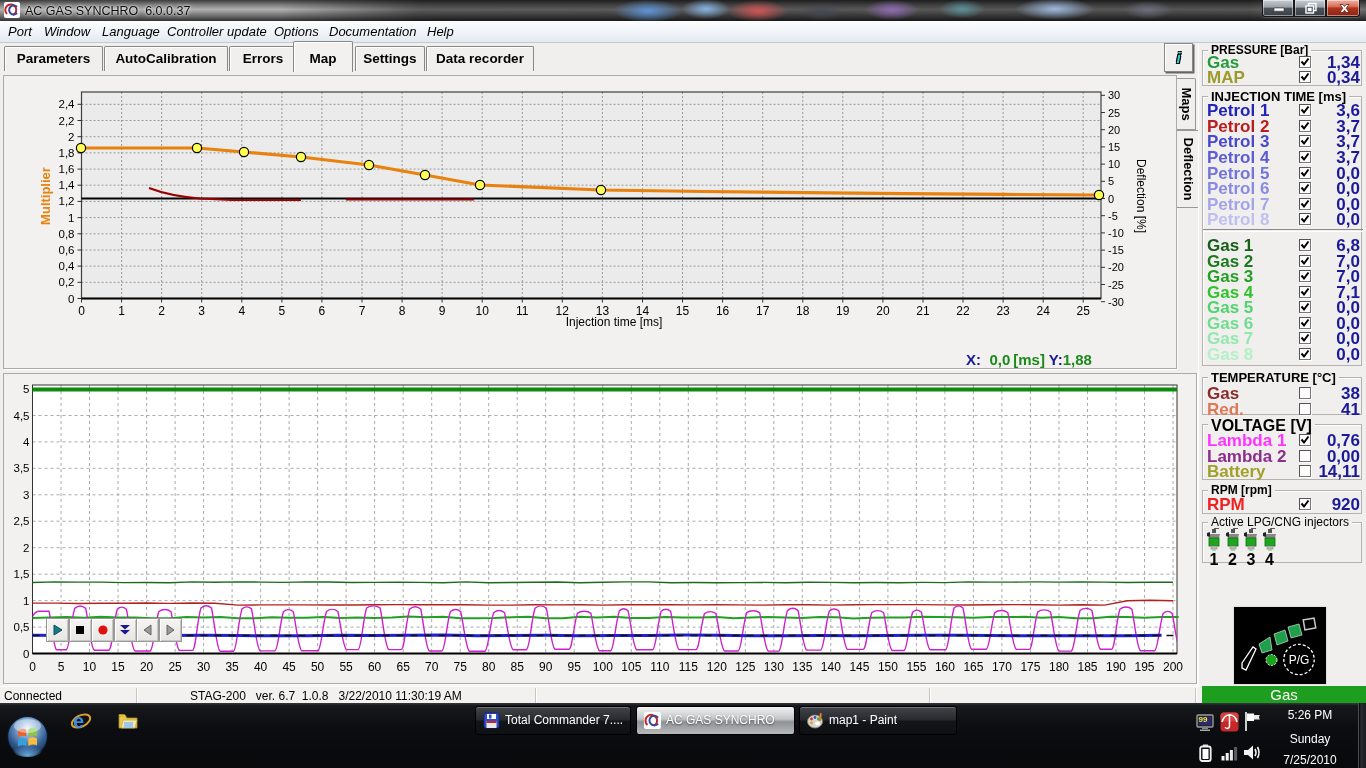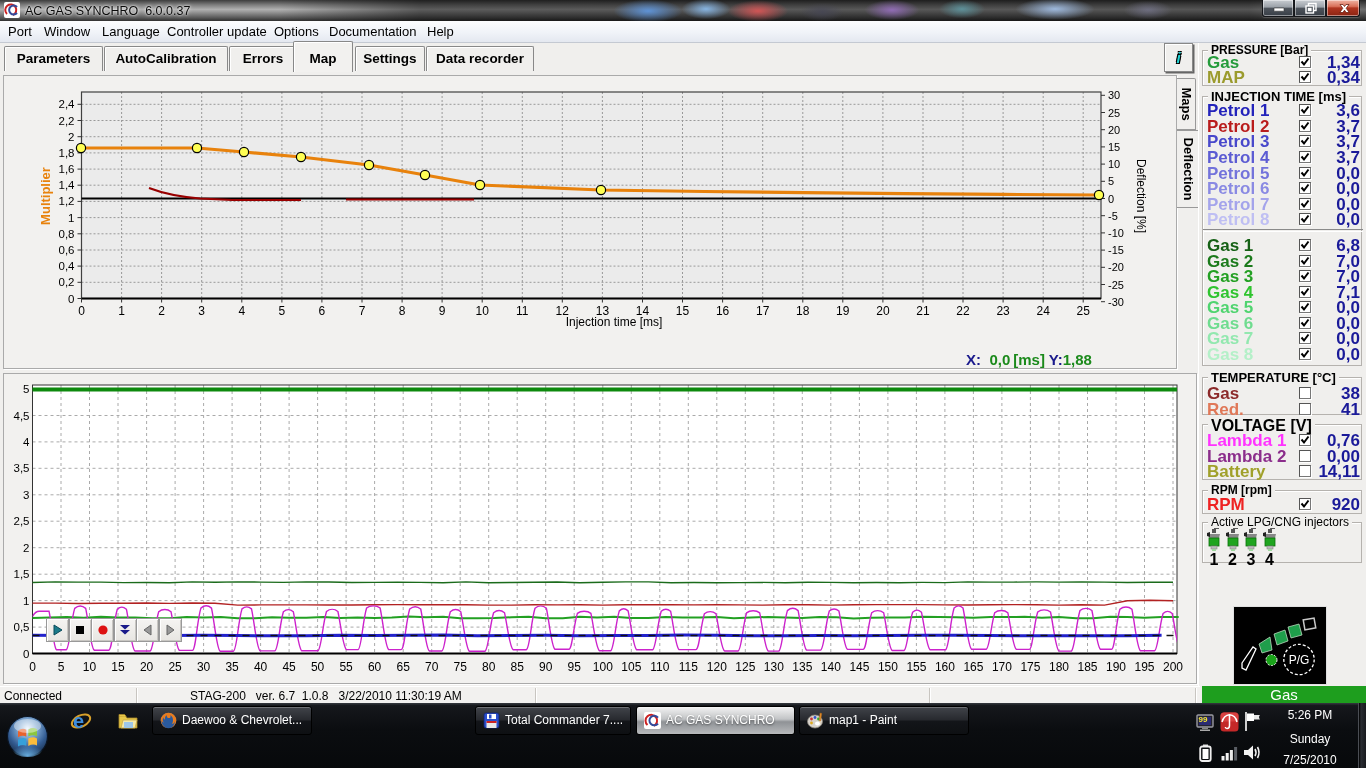--- a/index.html
+++ b/index.html
@@ -18,21 +18,21 @@
    linear-gradient(180deg,#3d3d3d 0%,#7a7a7a 22%,#b0b0b0 45%,#9c9c9c 55%,#5e5e5e 82%,#303030 100%); }
 #apptitle { position:absolute; left:25px; top:4px; font-size:12.5px; color:#0a0a0a; text-shadow:0 0 4px rgba(255,255,255,.75), 0 0 2px rgba(255,255,255,.9); white-space:pre; }
 #appicon { position:absolute; left:4px; top:2px; width:16px; height:16px; background:#fff; border-radius:2px; }
 
 .capbtn { position:absolute; top:0; height:17px; border:1px solid #14161a; border-top:none; color:#fff; text-align:center; box-shadow:inset 0 0 0 1px rgba(255,255,255,.45), 0 1px 1px rgba(255,255,255,.18); }
 #btnmin { left:1262px; width:32px; background:linear-gradient(180deg,#c9cdd2 0%,#9aa0a7 45%,#4e545c 50%,#383e46 100%); border-bottom-left-radius:3px; }
 #btnmax { left:1294px; width:32px; background:linear-gradient(180deg,#c9cdd2 0%,#9aa0a7 45%,#4e545c 50%,#383e46 100%); }
 #btnclose { left:1326px; width:34px; background:linear-gradient(180deg,#f0b4a4 0%,#d9705a 40%,#b03520 50%,#8c2413 100%); border-bottom-right-radius:3px; }
 
 #menubar { position:absolute; left:0; top:21px; width:1366px; height:22px; background:linear-gradient(180deg,#fcfdfe 0%,#f0f3f8 55%,#e4e8f0 100%); border-bottom:1px solid #c4c9d2; }
-.mitem { position:absolute; top:24px; font-size:13px; color:#000; }
+.mitem { position:absolute; top:24px; font-size:13px; color:#000;font-style:italic; }
 
 .tab { position:absolute; top:46px; height:25px; background:#f0efed; border:1px solid #888;
   border-bottom:none; border-top-left-radius:2px; border-top-right-radius:2px;
   box-shadow:inset 1px 1px 0 #fff; font-size:13.5px; font-weight:bold; color:#000; text-align:center; line-height:24px; }
 #tabsel { top:41px; height:31px; z-index:2; background:#f2f1ef; line-height:33px !important; }
 
 #toppanel { position:absolute; left:3px; top:75px; width:1174px; height:294px; background:#f2f1ef; border:1px solid #aaa; box-shadow:1px 1px 0 #fff; }
 #botpanel { position:absolute; left:3px; top:373px; width:1194px; height:311px; background:#f2f1ef; border:1px solid #aaa; box-shadow:1px 1px 0 #fff; }
 #xylab { position:absolute; left:900px; top:351px; width:258px; text-align:center; font-size:15px; font-weight:bold; }
 #xylab .nv { color:#1a1a8c; } #xylab .gn { color:#1b8a1b; }
@@ -736,46 +736,39 @@
 <text x="3" y="18" font-size="20" font-weight="bold" fill="#3f8edd" font-family="Liberation Sans,sans-serif">e</text>
 </svg>
 
 <svg style="position:absolute;left:118px;top:712px" width="20" height="18" viewBox="0 0 20 18">
 <path d="M1,4 L1,16 L19,16 L19,6 L9,6 L7,4 Z" fill="#e8c84a" stroke="#a8882a" stroke-width="0.8"></path>
 <path d="M1,4 L1,2.5 L6.5,2.5 L8.5,4.5" fill="#e8c84a" stroke="#a8882a" stroke-width="0.8"></path>
 <path d="M3,16 L5,8 L19,8 L17,16 Z" fill="#f5e9a8" stroke="#c8a84a" stroke-width="0.8"></path>
 <rect x="6" y="10" width="9" height="6" fill="#9ec6e8"></rect>
 </svg>
 
-<div class="tbtn" style="left:152px;width:160px">
-      <span class="ticon"><svg width="17" height="17" viewBox="0 0 17 17">
-          <circle cx="8.5" cy="8.5" r="7.8" fill="#2a5a9e"></circle>
-          <path d="M8.5,0.7 A7.8,7.8 0 0 1 16.3,8.5 A7.8,7.8 0 0 1 8.5,16.3 C13,16 15,12.5 14.7,9 C14.5,11 13.2,12 12,12 C14,8.5 13,4.5 10,3 C11,4.5 10.5,5.8 9.5,6 C8,6.2 6.5,5.5 6.8,3.2 C5.2,4 4.6,6 5,7.5 C3.8,7.3 3.5,6.2 3.6,5.2 C2.2,6.8 2.6,9.2 3.8,10.4 C2.5,10.2 2,9.3 1.6,8.2 C1.2,12 4,15.8 8.5,16.3 A7.8,7.8 0 0 1 0.7,8.5 A7.8,7.8 0 0 1 8.5,0.7 Z" fill="#e87c1e"></path>
-        </svg></span>
-      <span class="tlab">Daewoo &amp; Chevrolet...</span>
-    </div>
 <div class="tbtn" style="left:475px;width:156px">
       <span class="ticon"><svg width="17" height="17" viewBox="0 0 17 17">
           <rect x="1" y="1" width="15" height="15" rx="2" fill="#2a4ecc" stroke="#12246e" stroke-width="0.8"></rect>
           <rect x="4" y="2" width="9" height="5" fill="#fff"></rect>
           <rect x="6" y="2.5" width="2.5" height="4" fill="#2a4ecc"></rect>
           <rect x="3.5" y="9" width="10" height="7" fill="#e8e8e8"></rect>
           <rect x="3.5" y="9" width="10" height="2" fill="#cc2222"></rect>
         </svg></span>
       <span class="tlab">Total Commander 7....</span>
     </div>
 <div class="tbtn active" style="left:636px;width:159px">
       <span class="ticon"><svg width="17" height="17" viewBox="0 0 17 17">
           <rect x="0" y="0" width="17" height="17" rx="2" fill="#fff"></rect>
           <path d="M3.5,13 A5.8,5.8 0 1 1 10,13.8" fill="none" stroke="#cc2222" stroke-width="2"></path>
           <path d="M14,5.5 A4.8,4.8 0 1 0 14,11.5" fill="none" stroke="#334a9b" stroke-width="2"></path>
         </svg></span>
       <span class="tlab" style="text-shadow:0 1px 2px rgba(0,0,0,.5)">AC GAS SYNCHRO</span>
     </div>
-<div class="tbtn" style="left:799px;width:170px">
+<div class="tbtn" style="left:799px;width:158px">
       <span class="ticon"><svg width="18" height="17" viewBox="0 0 18 17">
           <ellipse cx="8" cy="9.5" rx="7.5" ry="6.5" fill="#d8d4cc" stroke="#8a867e" stroke-width="0.8"></ellipse>
           <ellipse cx="10.5" cy="11.5" rx="2.5" ry="2" fill="#fff"></ellipse>
           <circle cx="4.5" cy="7" r="1.4" fill="#cc3333"></circle>
           <circle cx="8" cy="5.5" r="1.4" fill="#3355cc"></circle>
           <circle cx="11.5" cy="7" r="1.4" fill="#33aa33"></circle>
           <circle cx="4.5" cy="11" r="1.4" fill="#ddaa22"></circle>
           <path d="M13,1 L14.8,1.5 L13.5,9 L12.2,8.7 Z" fill="#e8922a" stroke="#a8621a" stroke-width="0.5"></path>
           <path d="M12.6,9.2 L13.8,9.5 L13,12 Z" fill="#f5d8a8"></path>
         </svg></span>

